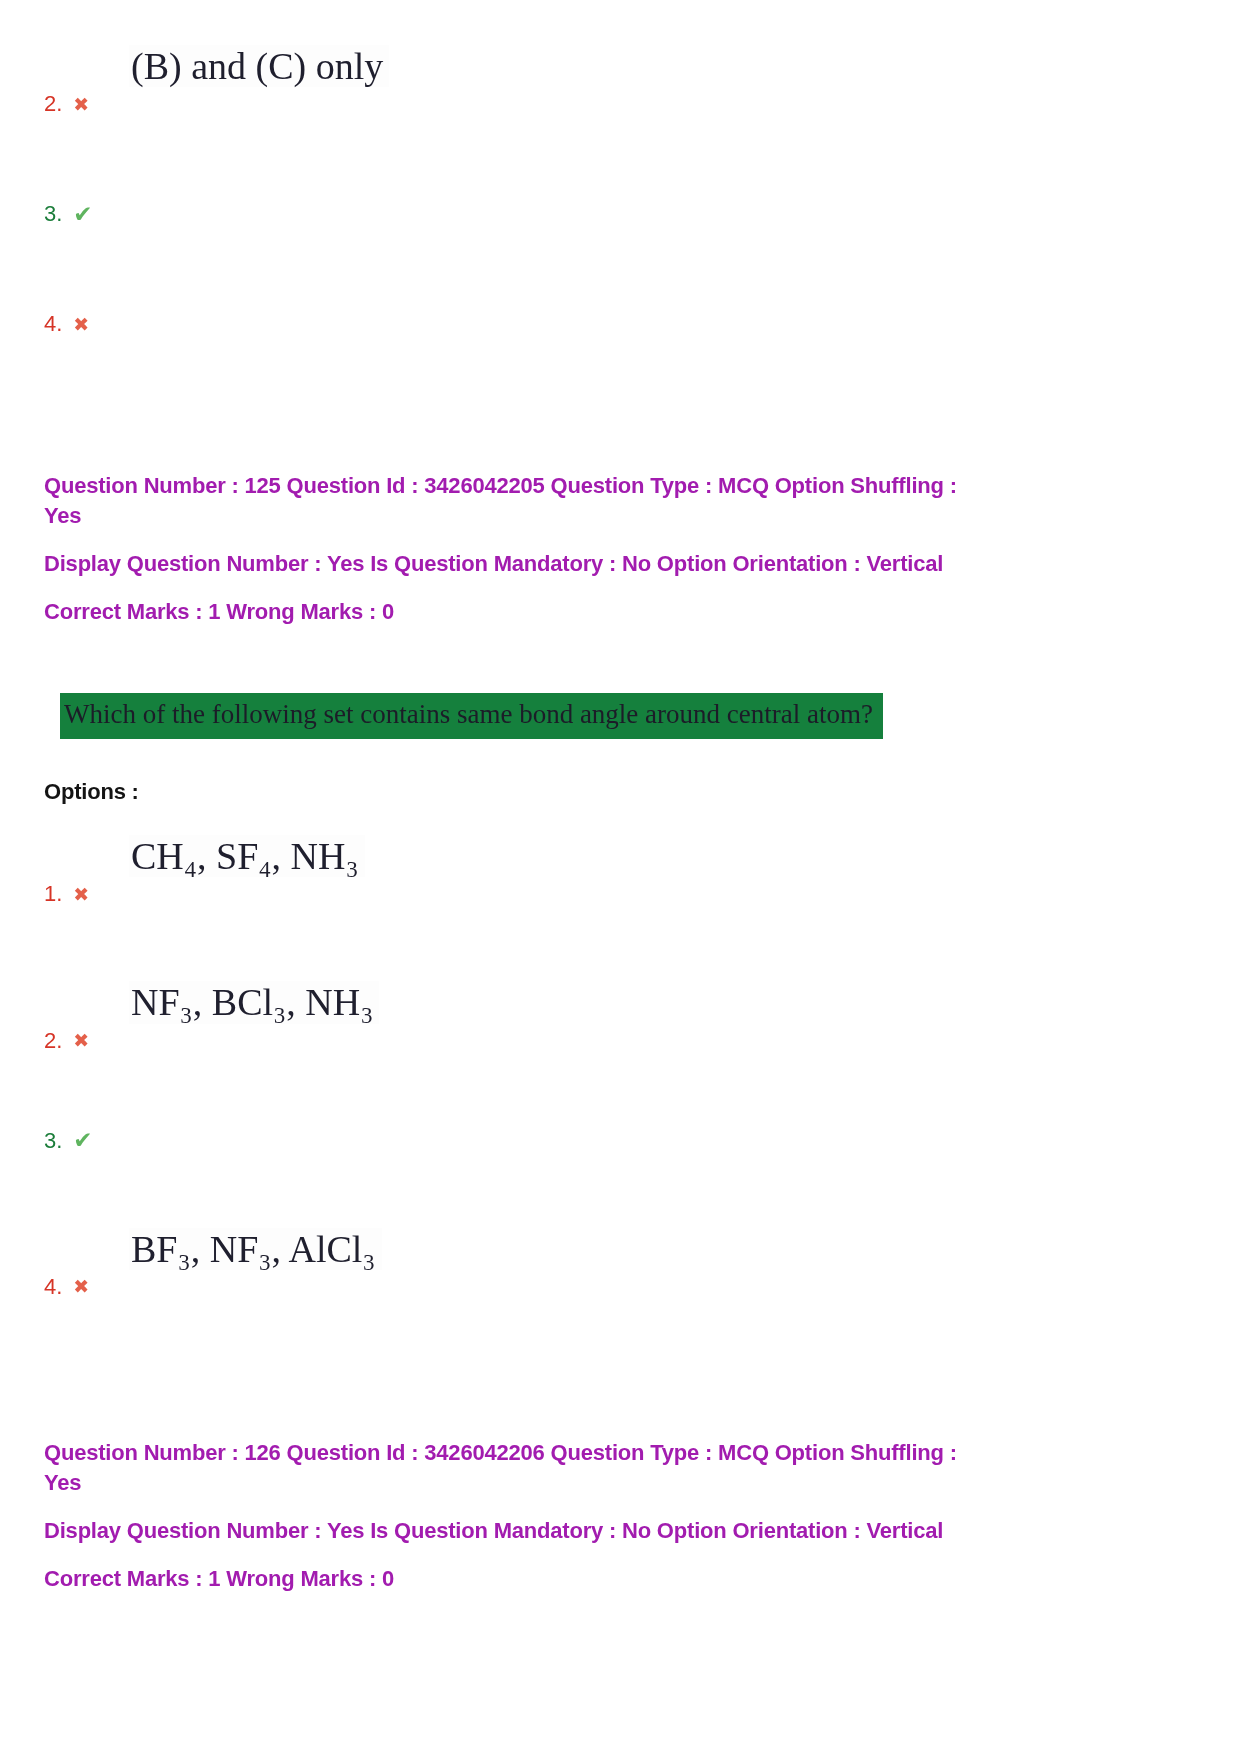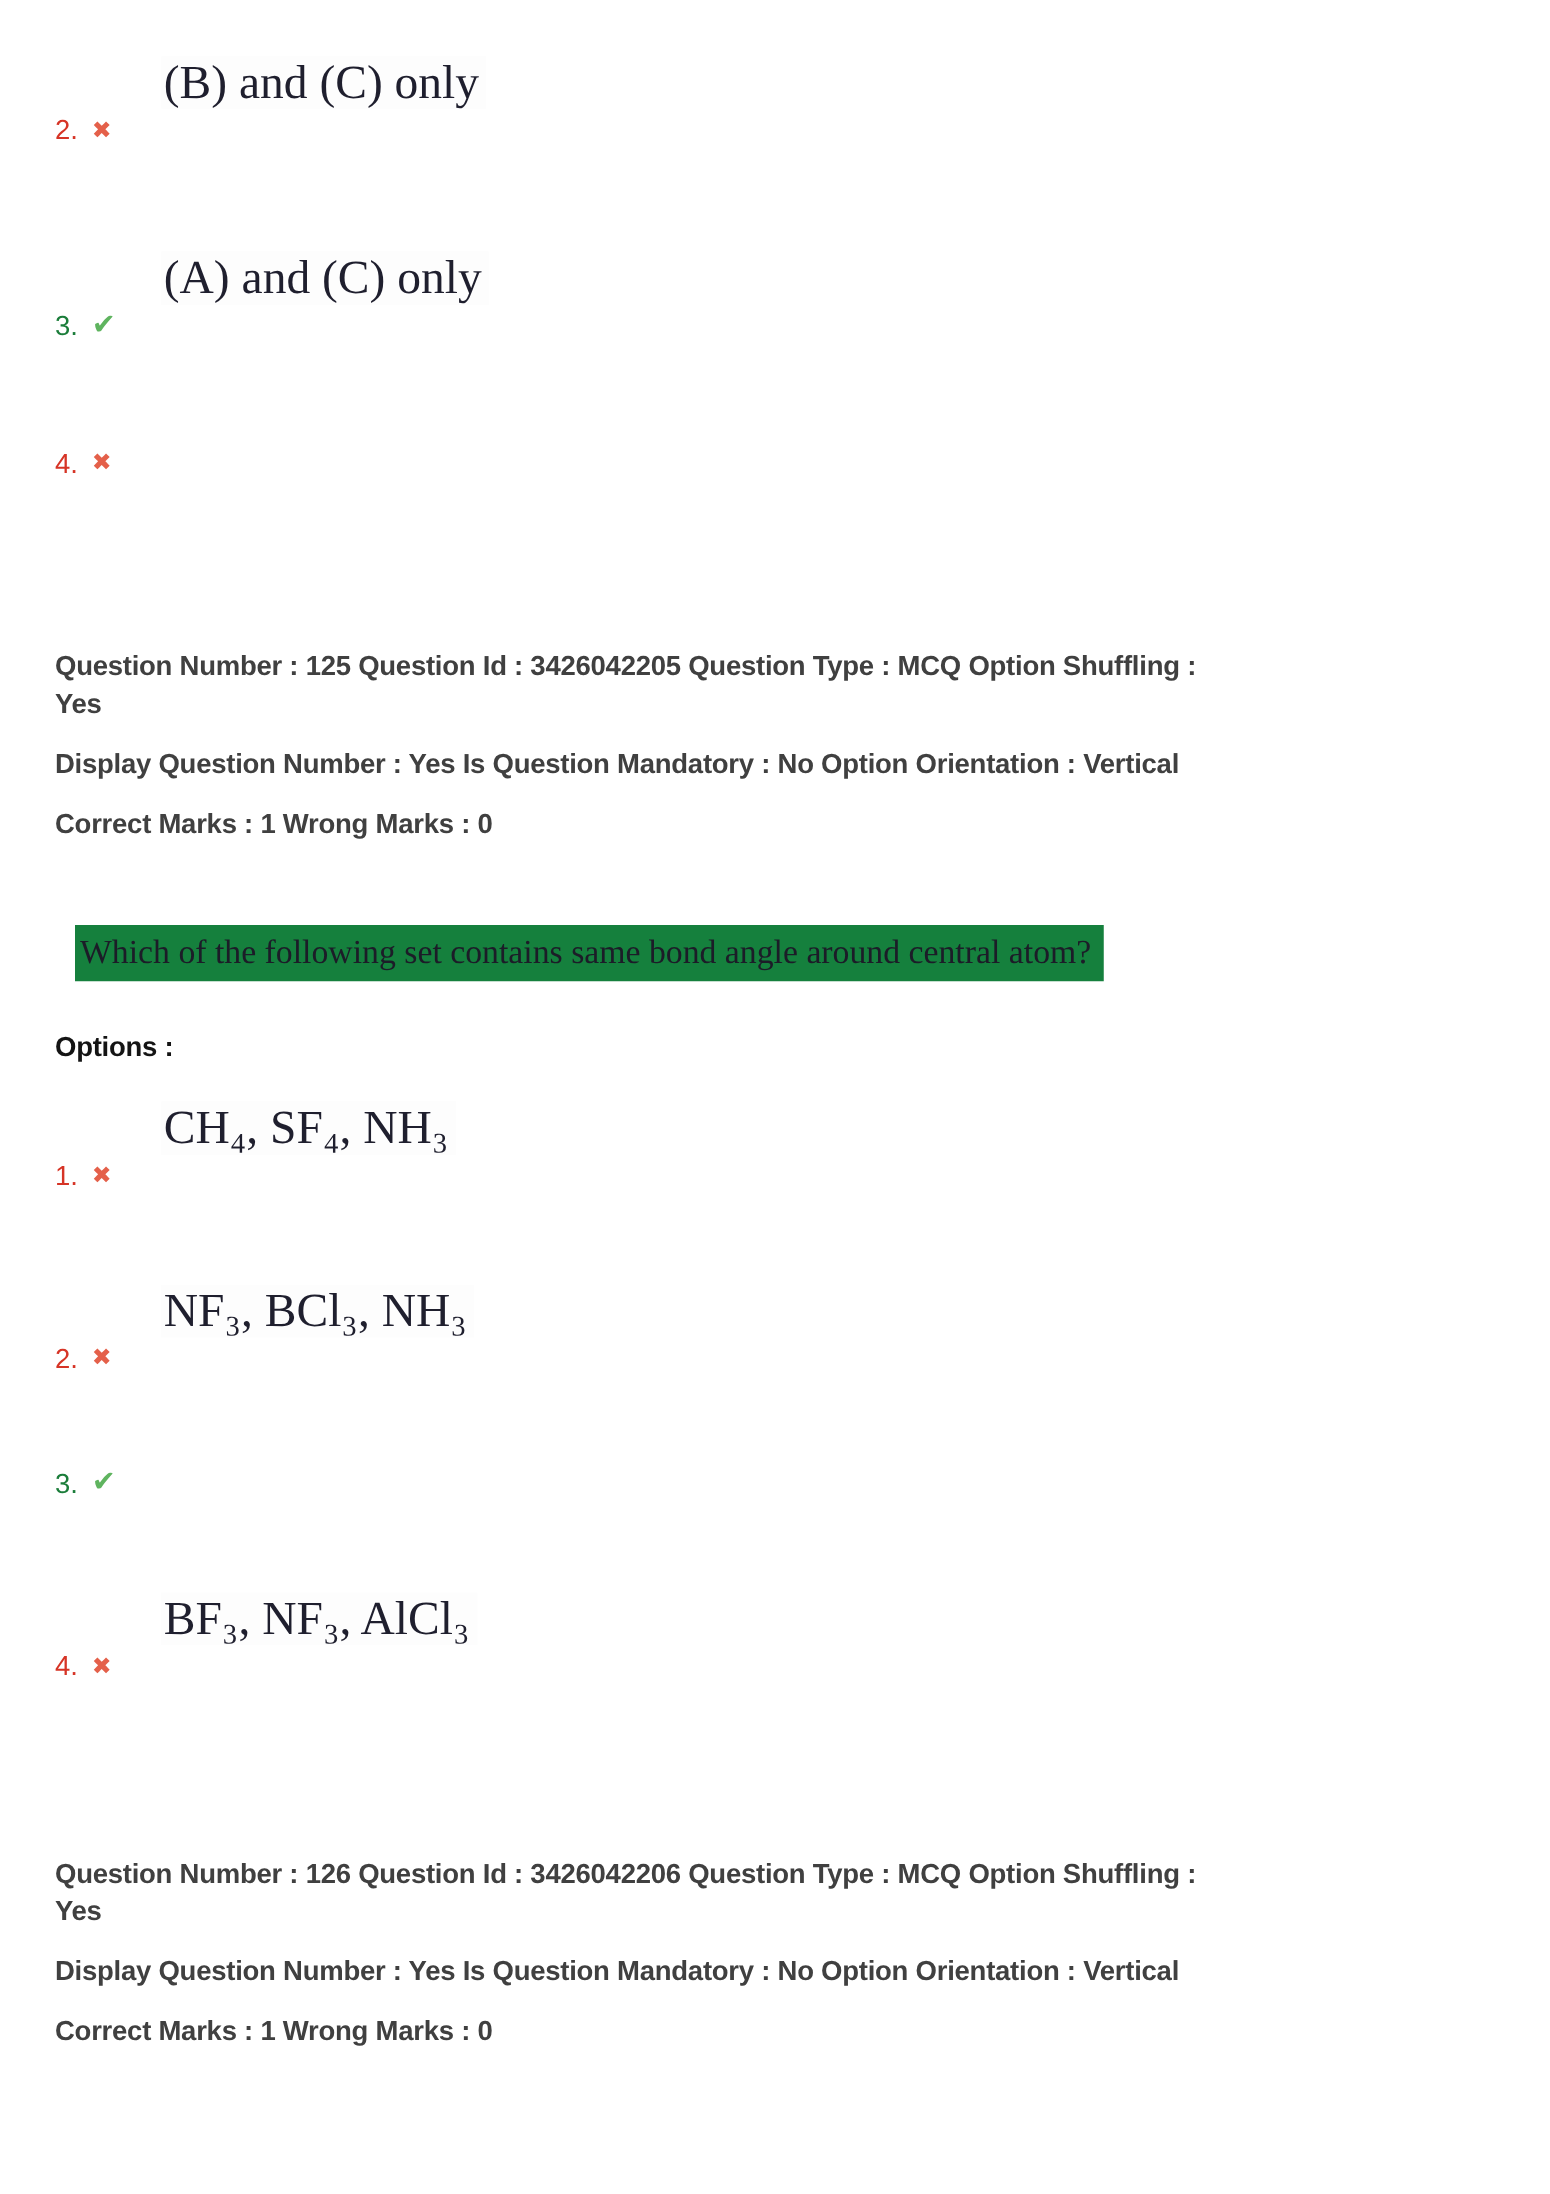--- a/index.html
+++ b/index.html
@@ -55,21 +55,21 @@
 
   
   .meta { margin: 0; }
   .meta-q125 { margin-top: 134px; }
   .meta-q126 { margin-top: 138px; }
   .meta-line {
     font-size: 22px;
     font-weight: 700;
     line-height: 30px;
     margin: 0 0 18px 0;
-    color: #404040;
+    color: #a21caf;
     letter-spacing: -0.2px;
   }
 
   
   .question-text {
     margin-top: 48px;
     margin-left: 16px;
     font-family: "Liberation Serif", "DejaVu Serif", serif;
     font-size: 27px;
     line-height: 1.25;
@@ -96,21 +96,20 @@
 
     <div class="option">
       <div class="option-text">(B) and (C) only</div>
       <div class="option-marker">
         <span class="opt-num wrong">2.</span>
         <span class="opt-icon cross">✖</span>
       </div>
     </div>
 
     <div class="option">
-      <div class="option-text">(A) and (C) only</div>
       <div class="option-marker">
         <span class="opt-num correct">3.</span>
         <span class="opt-icon check">✔</span>
       </div>
     </div>
 
     <div class="option">
       <div class="option-marker">
         <span class="opt-num wrong">4.</span>
         <span class="opt-icon cross">✖</span>

